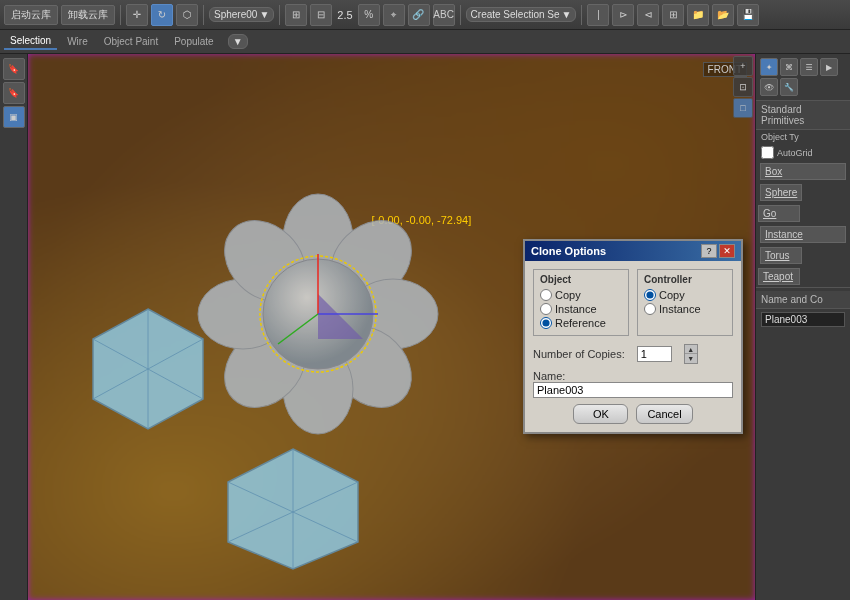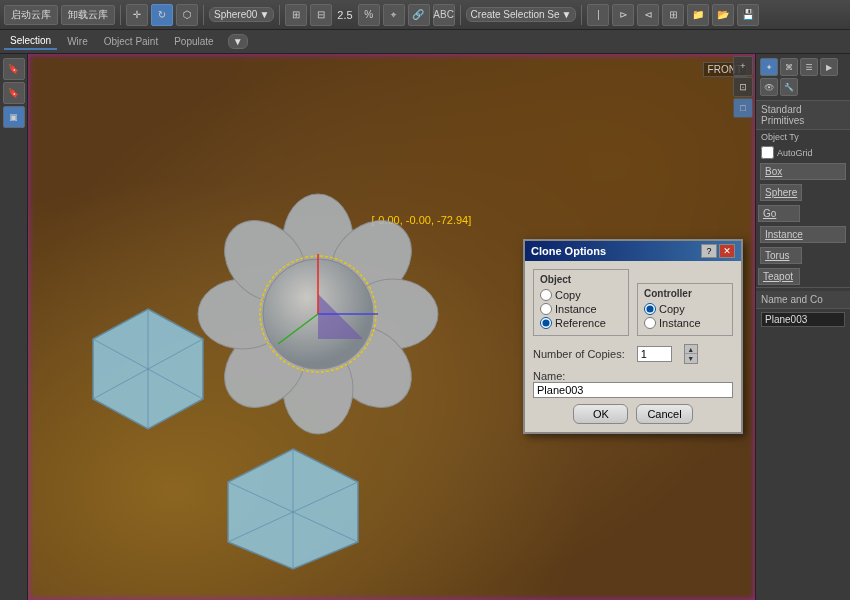--- a/index.html
+++ b/index.html
@@ -325,21 +325,20 @@
     }
     .dialog-ctrl-btn.close { background: #c0392b; color: white; }
     .dialog-body {
       padding: 8px;
       background: #d4d0c8;
     }
     .dialog-row {
       display: flex;
       gap: 8px;
       margin-bottom: 8px;
-      align-items: flex-end;
     }
     .dialog-group {
       flex: 1;
       border: 1px solid #999;
       padding: 4px 6px;
       background: #d4d0c8;
     }
     .dialog-group-title {
       font-size: 10px;
       font-weight: bold;

